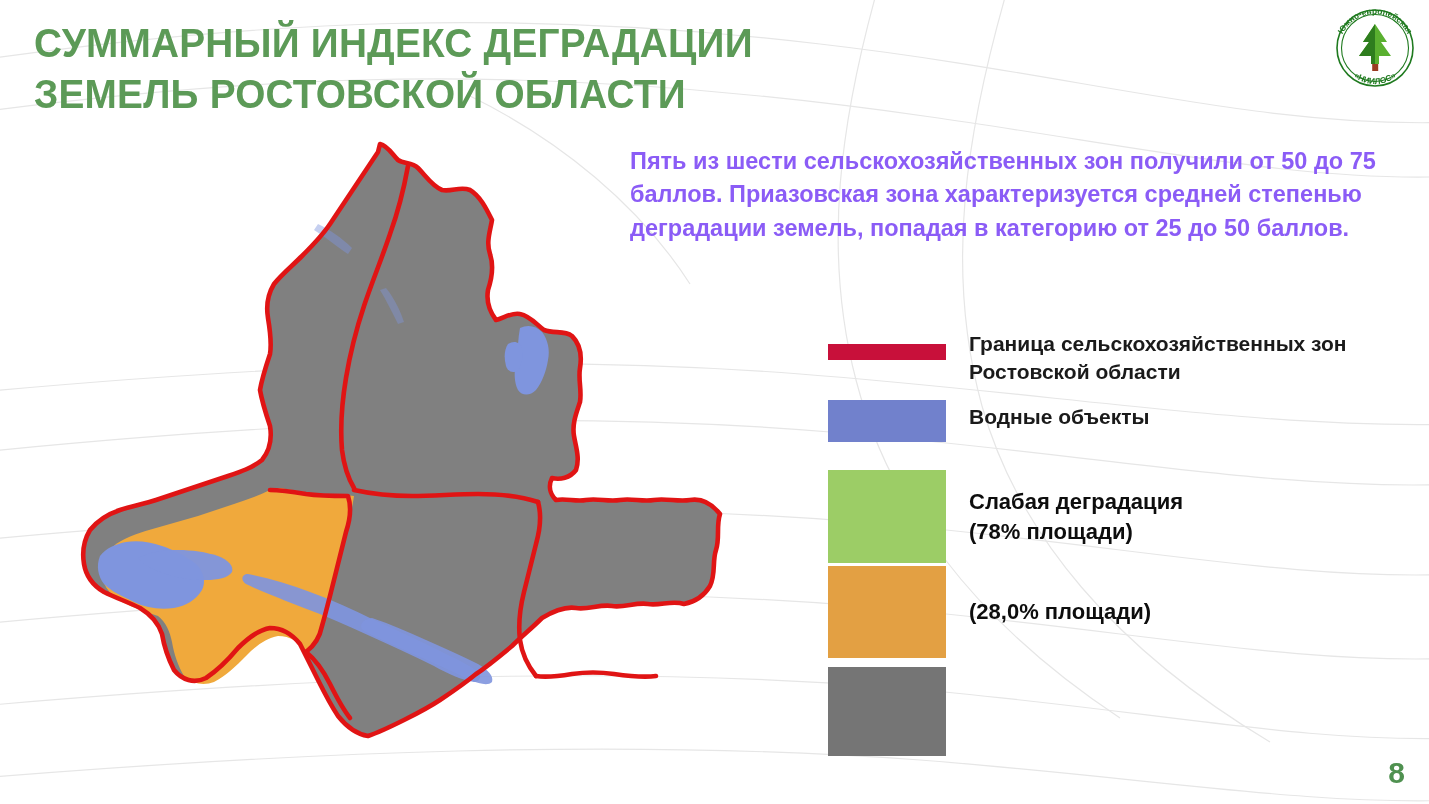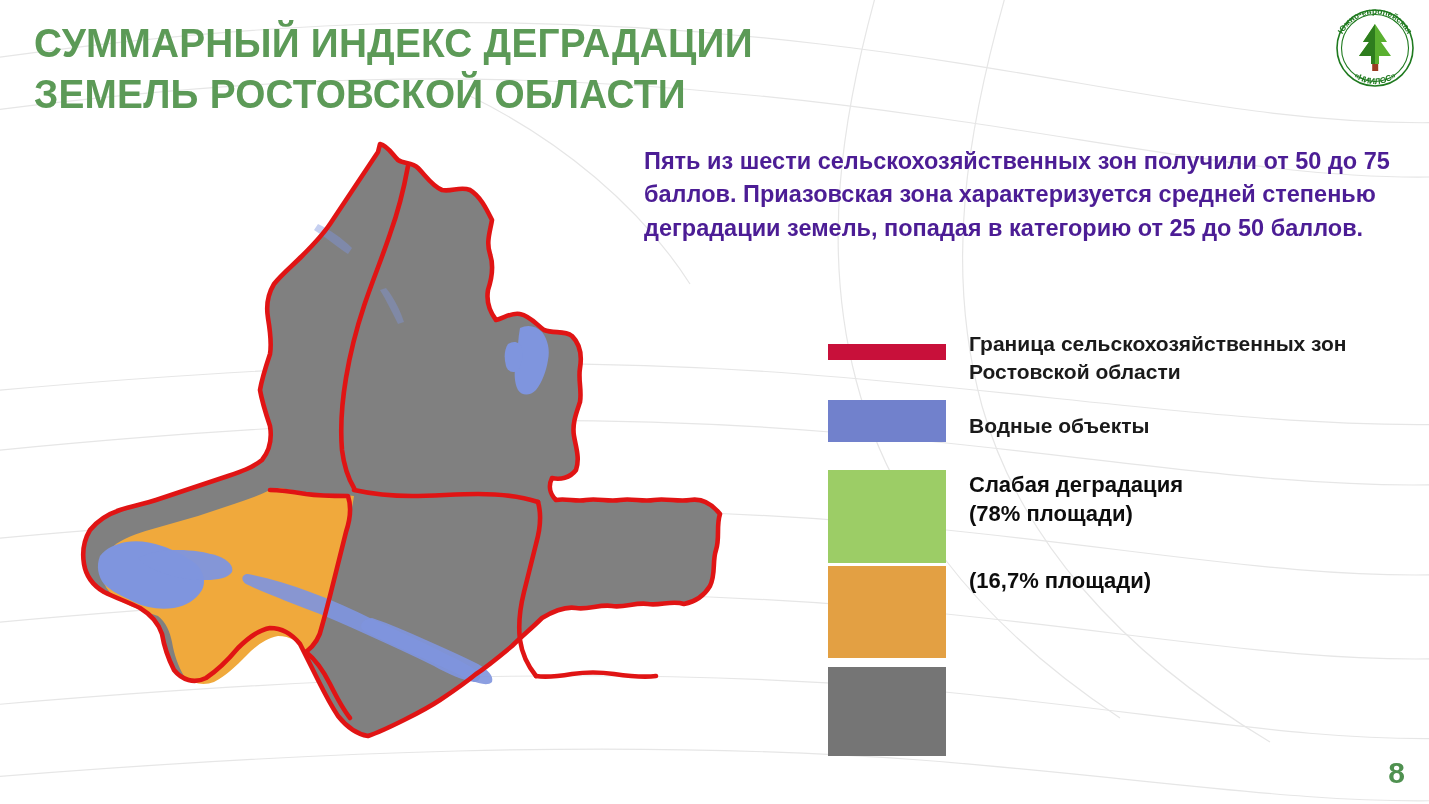--- a/index.html
+++ b/index.html
@@ -57,24 +57,24 @@
     left: 42px;
     top: 138px;
     width: 720px;
     height: 640px;
   }
   #map-svg { width: 100%; height: 100%; display: block; }
 
   
   #intro {
     position: absolute;
-    left: 644px;
+    left: 630px;
     top: 145px;
     width: 752px;
-    color: #4c1d95;
+    color: #8b5cf6;
     font-weight: bold;
     font-size: 23.5px;
     line-height: 1.42;
   }
 
   
   #legend-top {
     position: absolute;
     left: 828px;
     top: 330px;
@@ -106,20 +106,21 @@
 
   #legend-cats {
     position: absolute;
     left: 828px;
     top: 470px;
     width: 580px;
   }
   .cat-row {
     position: relative;
     display: flex;
+    align-items: center;
   }
   .cat-swatch {
     width: 118px;
     flex: 0 0 118px;
   }
   .cat-label {
     margin-left: 23px;
     color: #0d0d0d;
     font-size: 22px;
     font-weight: bold;
@@ -361,38 +362,38 @@
 
   <div id="intro">Пять из шести сельскохозяйственных зон получили от 50 до 75 баллов. Приазовская зона характеризуется средней степенью деградации земель, попадая в категорию от 25 до 50 баллов.</div>
 
   <div id="legend-top">
     <div class="legend-row">
       <div class="sw-line" style="background:#c8103a"></div>
       <div class="legend-label-thin">Граница сельскохозяйственных зон Ростовской области</div>
     </div>
     <div class="legend-row" style="margin-top:14px">
       <div class="sw-box-sm" style="background:#7181cc"></div>
-      <div class="legend-label-thin" style="margin-top:12px">Водные объекты</div>
+      <div class="legend-label-thin" style="margin-top:3px">Водные объекты</div>
     </div>
   </div>
 
   <div id="legend-cats">
 
     <div class="cat-row">
       <div class="cat-swatch" style="background:#9ccd66;height:93px"></div>
       <div class="cat-label">
         <div>Слабая деградация</div>
         <div>(78% площади)</div>
       </div>
     </div>
 
     <div class="cat-row" style="margin-top:3px">
       <div class="cat-swatch" style="background:#e3a043;height:92px"></div>
       <div class="cat-label">
-        <div>(16,7% площади)</div>
+        <div>(28,0% площади)</div>
       </div>
     </div>
 
     <div class="cat-row" style="margin-top:9px">
       <div class="cat-swatch" style="background:#757575;height:89px"></div>
     </div>
 
   </div>
 
   <div id="page-num">8</div>

